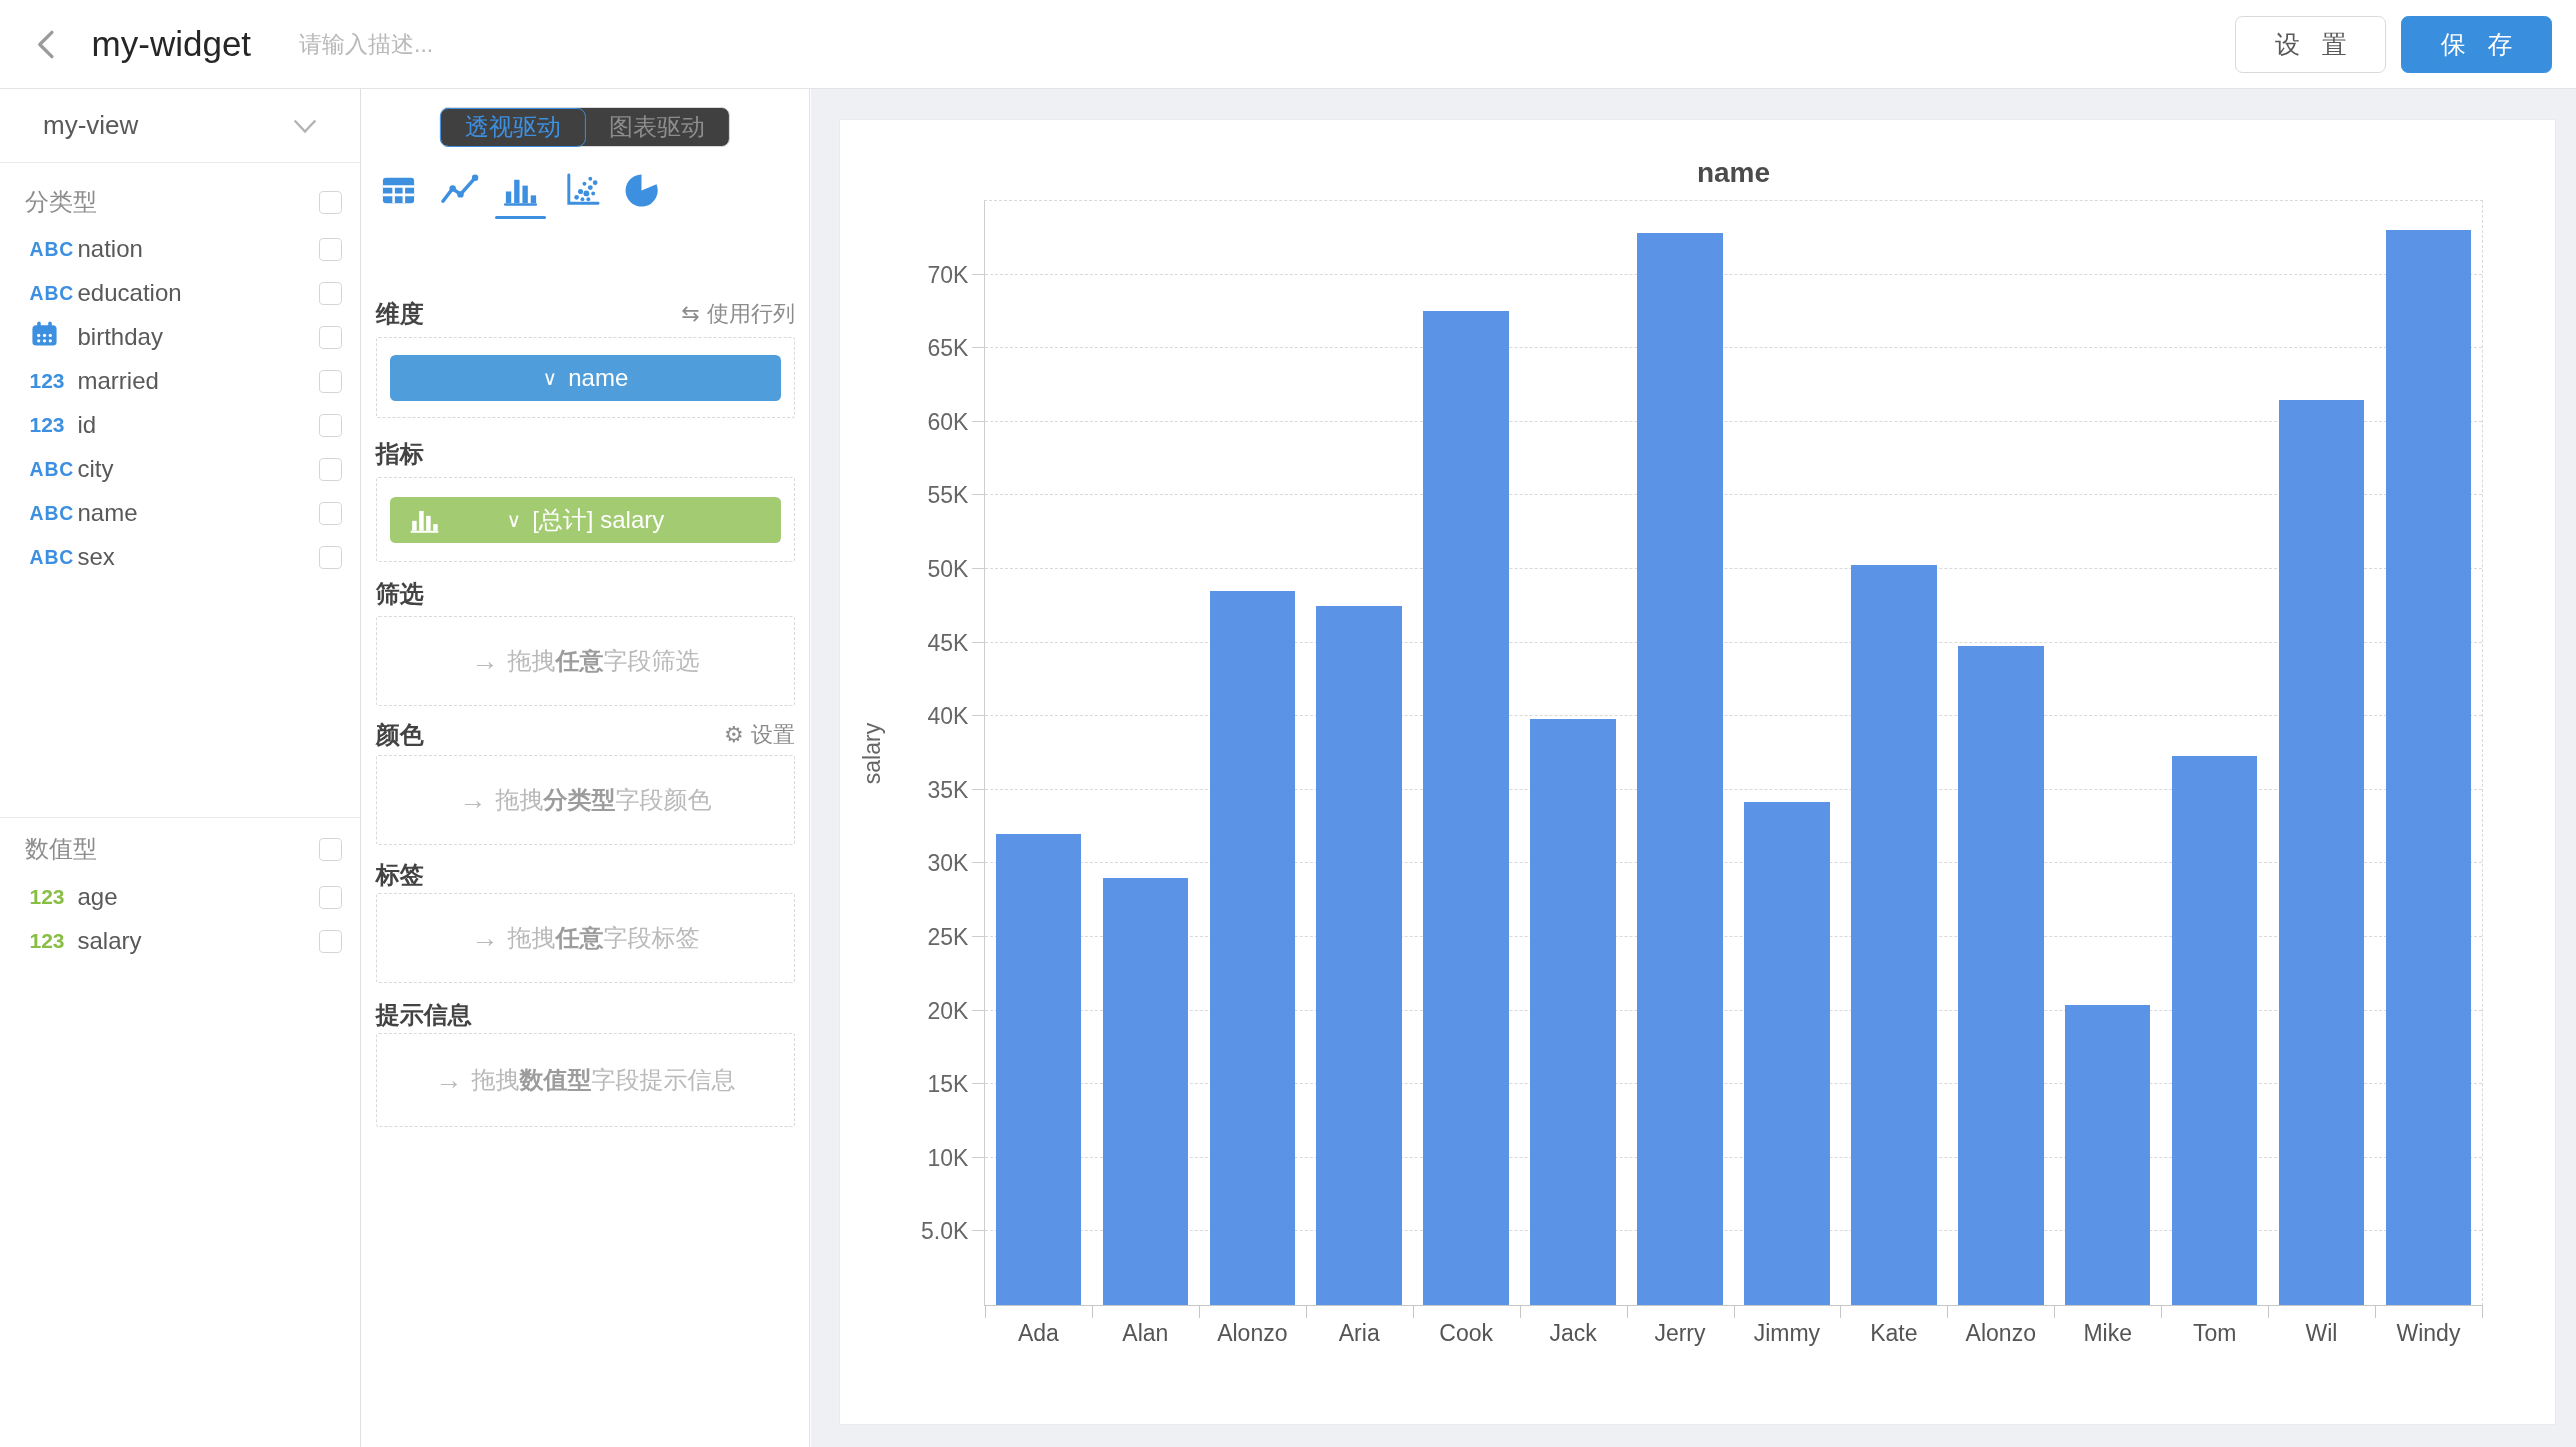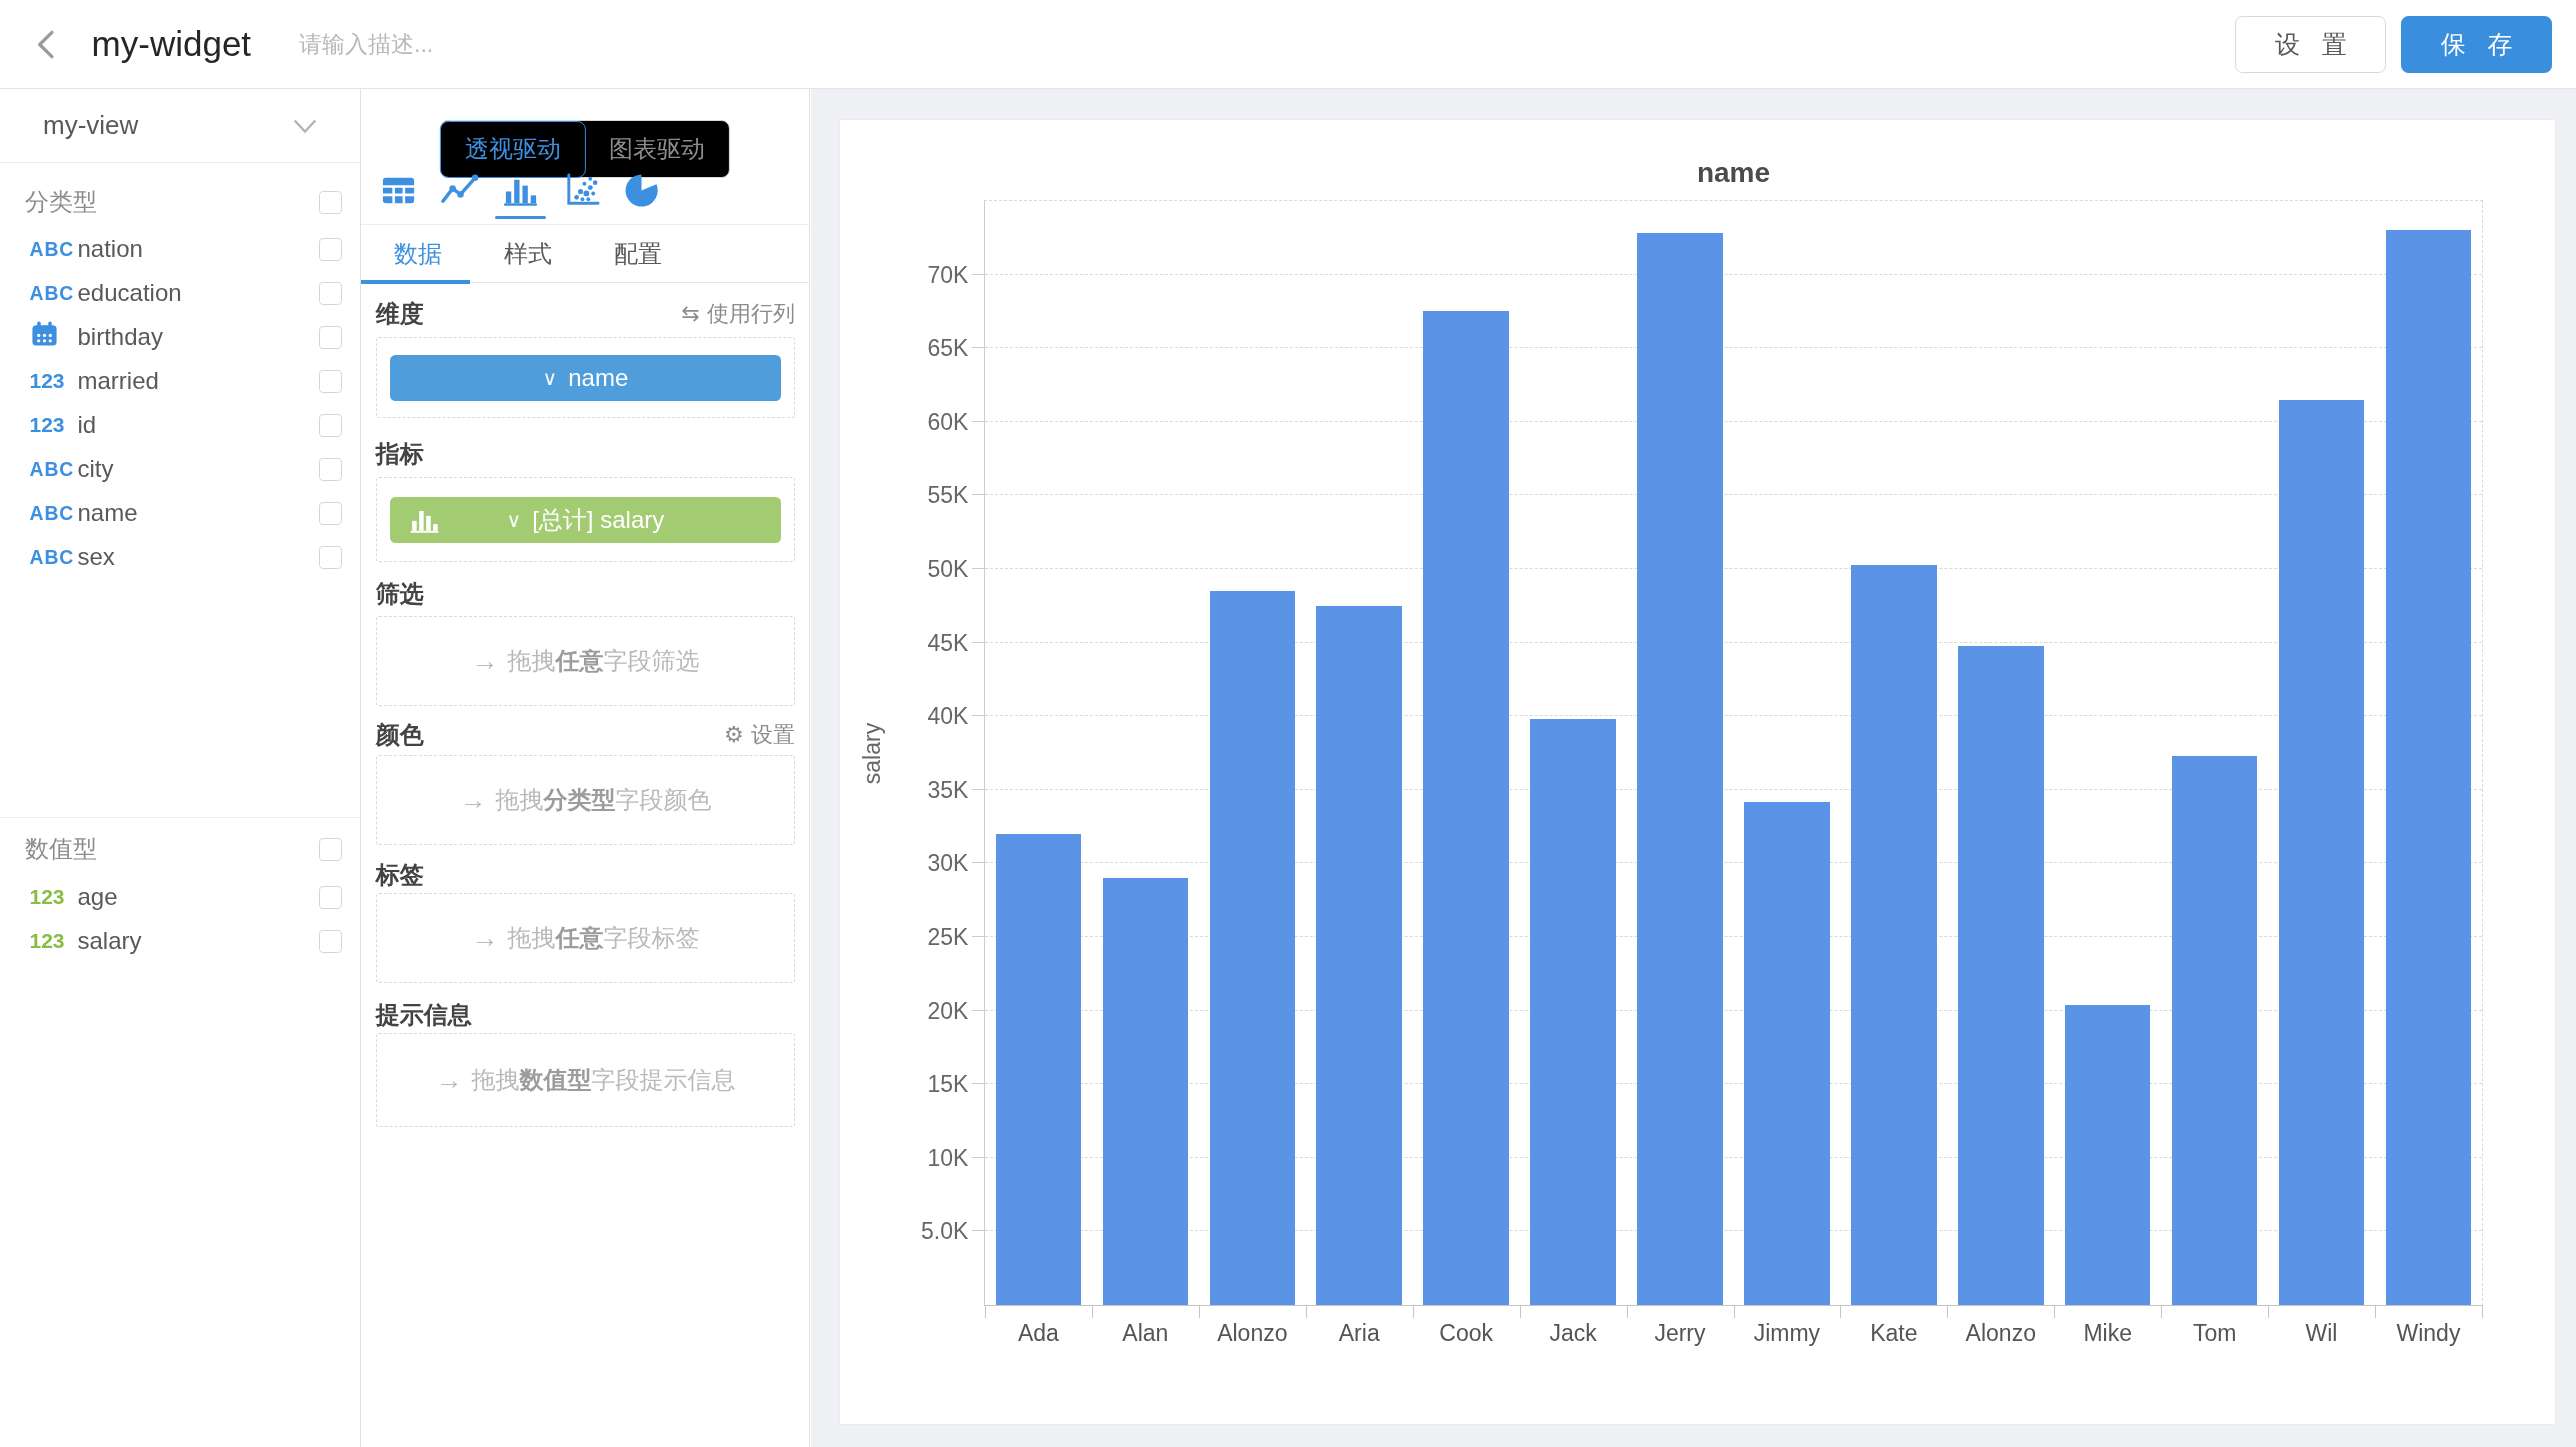--- a/index.html
+++ b/index.html
@@ -36,21 +36,21 @@
   .field-list.green-icons .ficon { color:#88be44; }
   .ficon svg { width:29px; height:29px; }
   .fname { flex:1; font-size:24px; color:#595959; }
   .cb { width:23px; height:23px; border:0.9px solid #d4d4d4; border-radius:4.6px; background:#fff; flex:0 0 23px; cursor:pointer; }
   .side-divider { position:absolute; left:0; right:0; top:728px; border-top:0.9px solid #ebebeb; }
 
   
   .panel { position:absolute; left:361px; top:89px; width:449px; bottom:0; background:#fff;
     border-right:0.9px solid #e0e0e0; }
   .toggle-group { position:absolute; top:18.4px; left:50%; transform:translateX(-50%); display:flex;
-    border:0.9px solid #d9d9d9; border-radius:8.3px; background:#000000; height:58px;margin-top:13px; }
+    border:0.9px solid #d9d9d9; border-radius:8.3px; background:#404040; height:40px; }
   .toggle-opt { padding:0 24px; display:flex; align-items:center; font-size:24px; color:#8c8c8c;
     cursor:pointer; border-radius:8.3px; white-space:nowrap; }
   .toggle-opt.active { color:#3d8fe0; border:1.8px solid #3d8fe0; margin:-0.9px; }
   .ct-row { position:absolute; top:79px; left:14.8px; display:flex; gap:14.8px; }
   .ct-btn { width:46px; height:44px; display:flex; align-items:center; justify-content:center;
     color:#3d8fe0; position:relative; cursor:pointer; }
   .ct-btn svg { width:39px; height:39px; }
   .ct-btn.active::after { content:""; position:absolute; left:-2.8px; right:-2.8px; bottom:-7.4px; height:3.7px;
     background:#3d8fe0; border-radius:1.8px; }
   .tabs-row { position:absolute; top:135px; left:0; right:0; height:59px; border-top:0.9px solid #ededed;
@@ -269,26 +269,20 @@
           <circle cx="34" cy="12" r="2.4"></circle>
           <circle cx="29" cy="8" r="2"></circle>
           <circle cx="23" cy="13" r="2"></circle>
         </svg>
       </span>
       <span class="ct-btn">
         <svg viewBox="0 0 40 40" fill="currentColor">
           <path d="M20 20 V3.5 A16.5 16.5 0 1 0 35.4 13.7 Z"></path>
         </svg>
       </span>
-    </div>
-  <div id="tabs-row" class="tabs-row">
-      <span class="tab active">数据</span>
-      <span class="tab">样式</span>
-      <span class="tab">配置</span>
-      <div class="tab-underline"></div>
     </div>
 
   <div class="sec-row" style="top:210px;">
     <span class="t">维度</span>
     <span class="sec-action">
       <span>⇆</span>
       <span>使用行列</span>
     </span>
   </div>
   <div class="dropzone" style="top:248px; height:81px;">

